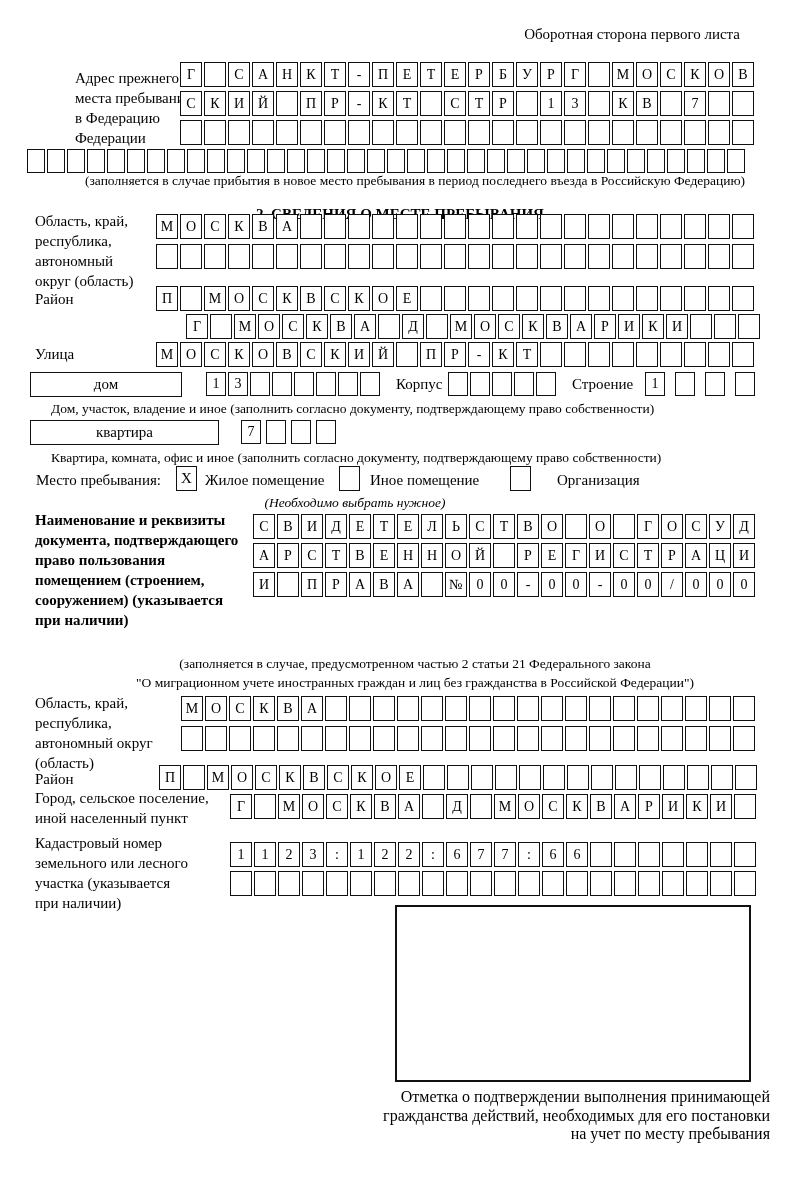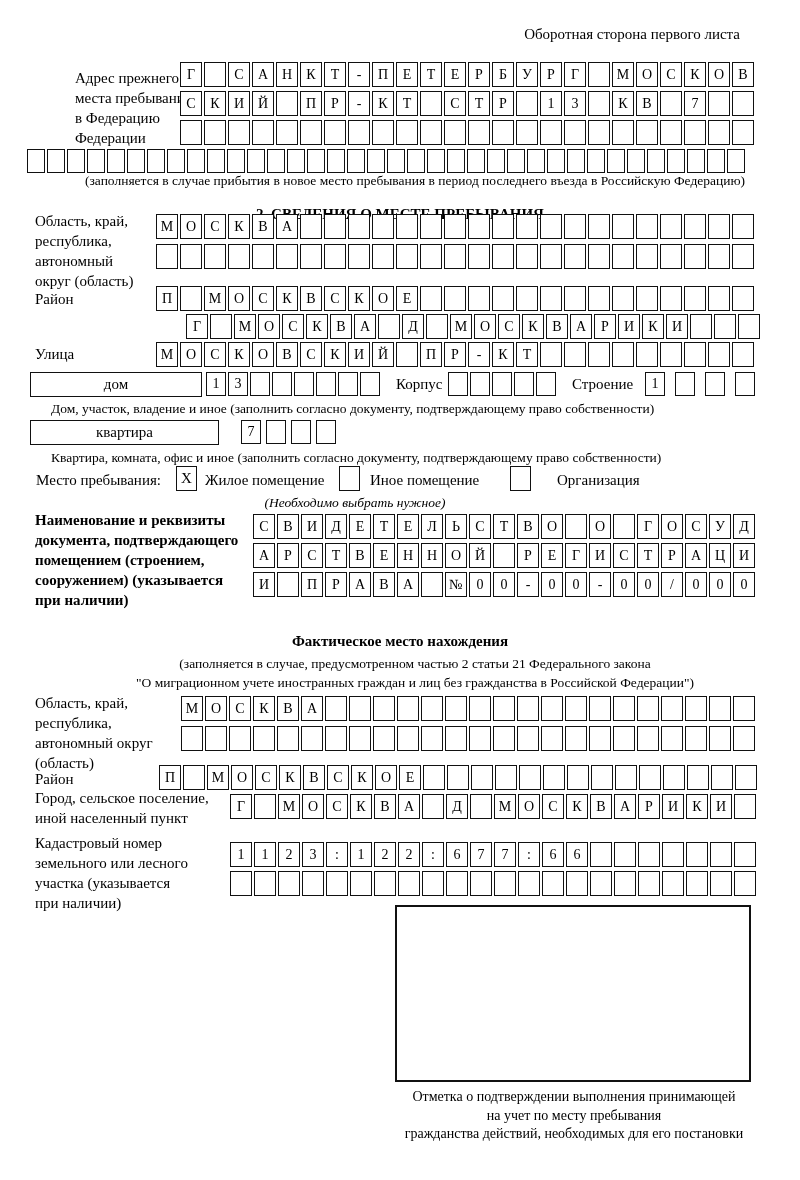--- a/index.html
+++ b/index.html
@@ -24,21 +24,21 @@
   .cells.flat{gap:5px;}
   .wordbox{
     box-sizing:border-box;border:1.7px solid #111;height:25px;background:#fff;
     display:flex;align-items:center;justify-content:center;font-size:15px;
   }
   .checkbox{
     box-sizing:border-box;width:21px;height:25px;border:1.7px solid #111;background:#fff;
     display:flex;align-items:center;justify-content:center;font-size:15px;
   }
   .stampbox{box-sizing:border-box;border:2px solid #111;background:#fff;}
-  .caplines{font-size:14px;line-height:18.5px;text-align:center;}
+  .caplines{font-size:16px;line-height:18.5px;text-align:right;}
 </style>
 </head>
 <body>
 
 <div class="page">
 
   <div class="abs lbl" style="top:24px;right:60px;">Оборотная сторона первого листа</div>
 
   <div class="abs" style="left:35px;top:68px;margin-left:40px;">
     <div class="lbl">Адрес прежнего</div>
@@ -306,21 +306,21 @@
       <span class="cell"></span>
       <span class="cell"></span>
       <span class="cell"></span>
       <span class="cell"></span>
       <span class="cell"></span>
       <span class="cell"></span>
       <span class="cell"></span>
       <span class="cell"></span>
     </div>
 
-  <div class="abs wordbox" style="left:30px;top:372px;width:172px;">дом</div>
+  <div class="abs wordbox" style="left:30px;top:372px;width:152px;">дом</div>
   <div class="abs cells house" style="left:206px;top:372px;">
       <span class="cell">1</span>
       <span class="cell">3</span>
       <span class="cell"></span>
       <span class="cell"></span>
       <span class="cell"></span>
       <span class="cell"></span>
       <span class="cell"></span>
       <span class="cell"></span>
     </div>
@@ -355,20 +355,21 @@
   <div class="abs lbl" style="left:205px;top:470px;">Жилое помещение</div>
   <div class="abs checkbox" style="left:339px;top:466px;"></div>
   <div class="abs lbl" style="left:370px;top:470px;">Иное помещение</div>
   <div class="abs checkbox" style="left:510px;top:466px;"></div>
   <div class="abs lbl" style="left:557px;top:470px;">Организация</div>
   <div class="abs cap" style="left:180px;top:495px;width:320px;text-align:center;font-style:italic;">(Необходимо выбрать нужное)</div>
 
   <div class="abs" style="left:35px;top:510px;font-weight:bold;">
     <div class="lbl">Наименование и реквизиты</div>
     <div class="lbl">документа, подтверждающего</div>
+    <div class="lbl">право пользования</div>
     <div class="lbl">помещением (строением,</div>
     <div class="lbl">сооружением) (указывается</div>
     <div class="lbl">при наличии)</div>
   </div>
   <div class="abs cells" style="left:253px;top:514px;">
       <span class="cell">С</span>
       <span class="cell">В</span>
       <span class="cell">И</span>
       <span class="cell">Д</span>
       <span class="cell">Е</span>
@@ -429,21 +430,20 @@
       <span class="cell">0</span>
       <span class="cell">-</span>
       <span class="cell">0</span>
       <span class="cell">0</span>
       <span class="cell">/</span>
       <span class="cell">0</span>
       <span class="cell">0</span>
       <span class="cell">0</span>
     </div>
 
-  <div class="abs lbl bold center" style="top:631px;">Фактическое место нахождения</div>
   <div class="abs cap center" style="top:656px;">(заполняется в случае, предусмотренном частью 2 статьи 21 Федерального закона</div>
   <div class="abs cap center" style="top:675px;">"О миграционном учете иностранных граждан и лиц без гражданства в Российской Федерации")</div>
 
   <div class="abs" style="left:35px;top:693px;">
     <div class="lbl">Область, край,</div>
     <div class="lbl">республика,</div>
     <div class="lbl">автономный округ</div>
     <div class="lbl">(область)</div>
   </div>
   <div class="abs cells" style="left:181px;top:696px;">
@@ -608,17 +608,17 @@
       <span class="cell"></span>
       <span class="cell"></span>
       <span class="cell"></span>
       <span class="cell"></span>
       <span class="cell"></span>
     </div>
 
   <div class="abs stampbox" style="left:395px;top:905px;width:356px;height:177px;"></div>
   <div class="abs caplines" style="left:378px;top:1088px;width:392px;">
     <div>Отметка о подтверждении выполнения принимающей</div>
+    <div>гражданства действий, необходимых для его постановки</div>
     <div>на учет по месту пребывания</div>
-    <div>гражданства действий, необходимых для его постановки</div>
   </div>
 
 </div>
 
 </body></html>

